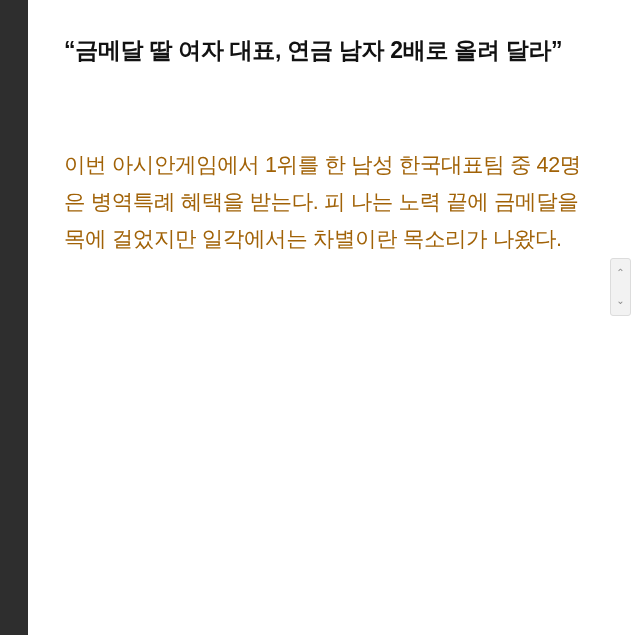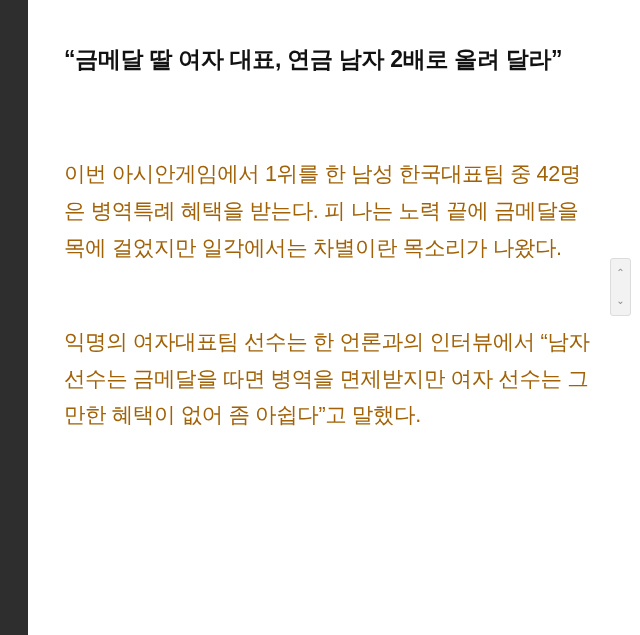--- a/index.html
+++ b/index.html
@@ -34,21 +34,21 @@
     position: absolute;
     right: 0;
     top: 0;
     width: 6px;
     height: 635px;
     background: #ffffff;
   }
   .content {
     position: absolute;
     left: 28px;
-    top: 16px;
+    top: 7px;
     width: 606px;
     height: 527px;
     padding: 26px 36px 0 36px;
     box-sizing: border-box;
   }
   .headline {
     font-size: 23px;
     font-weight: bold;
     line-height: 1.55;
     color: #121212;
@@ -92,21 +92,20 @@
 <body>
 
 <div class="page">
 
   <div class="left-gutter"></div>
   <div class="right-edge"></div>
 
   <div class="content">
     <h1 class="headline">“금메달 딸 여자 대표, 연금 남자 2배로 올려 달라”</h1>
     <p class="para para-1">이번 아시안게임에서 1위를 한 남성 한국대표팀 중 42명은 병역특례 혜택을 받는다. 피 나는 노력 끝에 금메달을 목에 걸었지만 일각에서는 차별이란 목소리가 나왔다.</p>
-    <p class="para para-2">익명의 여자대표팀 선수는 한 언론과의 인터뷰에서 “남자 선수는 금메달을 따면 병역을 면제받지만 여자 선수는 그만한 혜택이 없어 좀 아쉽다”고 말했다.</p>
   </div>
 
   <div class="scroll-nub">
     <span class="chev">⌃</span>
     <span class="chev">⌄</span>
   </div>
 
 </div>
 
 </body></html>

